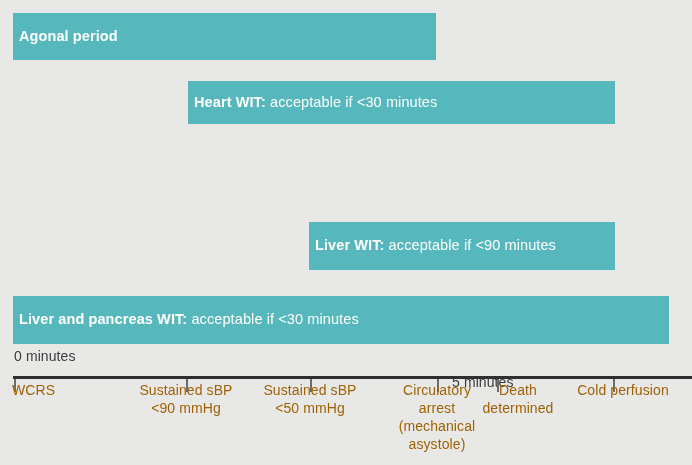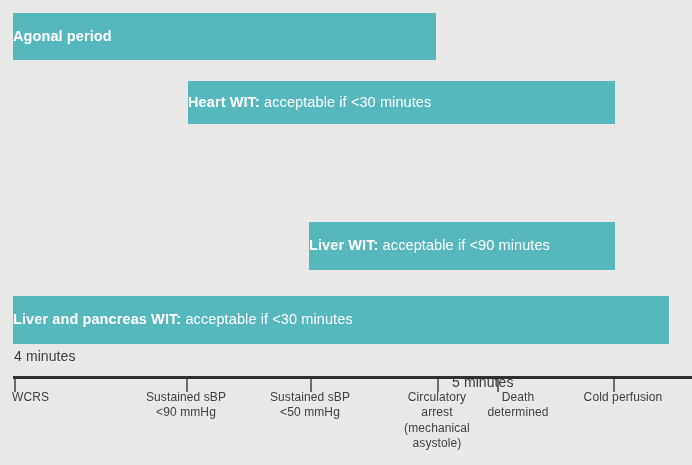--- a/index.html
+++ b/index.html
@@ -23,21 +23,21 @@
     height: 465px;
   }
 
   
   .bar {
     position: absolute;
     background: #56b8bd;
     display: flex;
     align-items: center;
     box-sizing: border-box;
-    padding-left: 0;
+    padding-left: 6px;
     padding-right: 10px;
   }
   .bar-text {
     color: #ffffff;
     font-size: 14.5px;
     line-height: 1.2;
     white-space: nowrap;
     letter-spacing: 0.1px;
   }
   .bar-text .lbl {
@@ -73,23 +73,23 @@
   }
   .tick {
     position: absolute;
     top: 31px;
     width: 1.5px;
     height: 13px;
     background: #6c6c6c;
   }
   .tick-label {
     position: absolute;
-    top: 42px;
-    font-size: 12px;
-    color: #404040;
+    top: 34px;
+    font-size: 14px;
+    color: #a16207;
     line-height: 1.28;
     text-align: center;
     white-space: pre-line;
     letter-spacing: 0.1px;
   }
   .tick-label.left-aligned {
     text-align: left;
   }
 </style>
 </head>
@@ -116,21 +116,21 @@
     </span>
   </div>
 
   <div class="bar" style="left: 13px; top: 296px; width: 656px; height: 48px; background: rgb(86, 184, 189);">
     <span class="bar-text">
       <span class="lbl">Liver and pancreas WIT:</span><span class="val"> acceptable if &lt;30 minutes</span>
     </span>
   </div>
 
   <div id="axis-area">
-    <span class="axis-scale-label" style="left: 14px;">4 minutes</span>
+    <span class="axis-scale-label" style="left: 14px;">0 minutes</span>
     <span class="axis-scale-label" style="left: 452px; margin-top: 26px;">5 minutes</span>
 
     <div id="axis-line" style="background: rgb(47, 47, 47);"></div>
 
     <div class="tick" style="left: 14px;"></div>
     <div class="tick" style="left: 186px;"></div>
     <div class="tick" style="left: 310px;"></div>
     <div class="tick" style="left: 437px;"></div>
     <div class="tick" style="left: 497px;"></div>
     <div class="tick" style="left: 613px;"></div>

